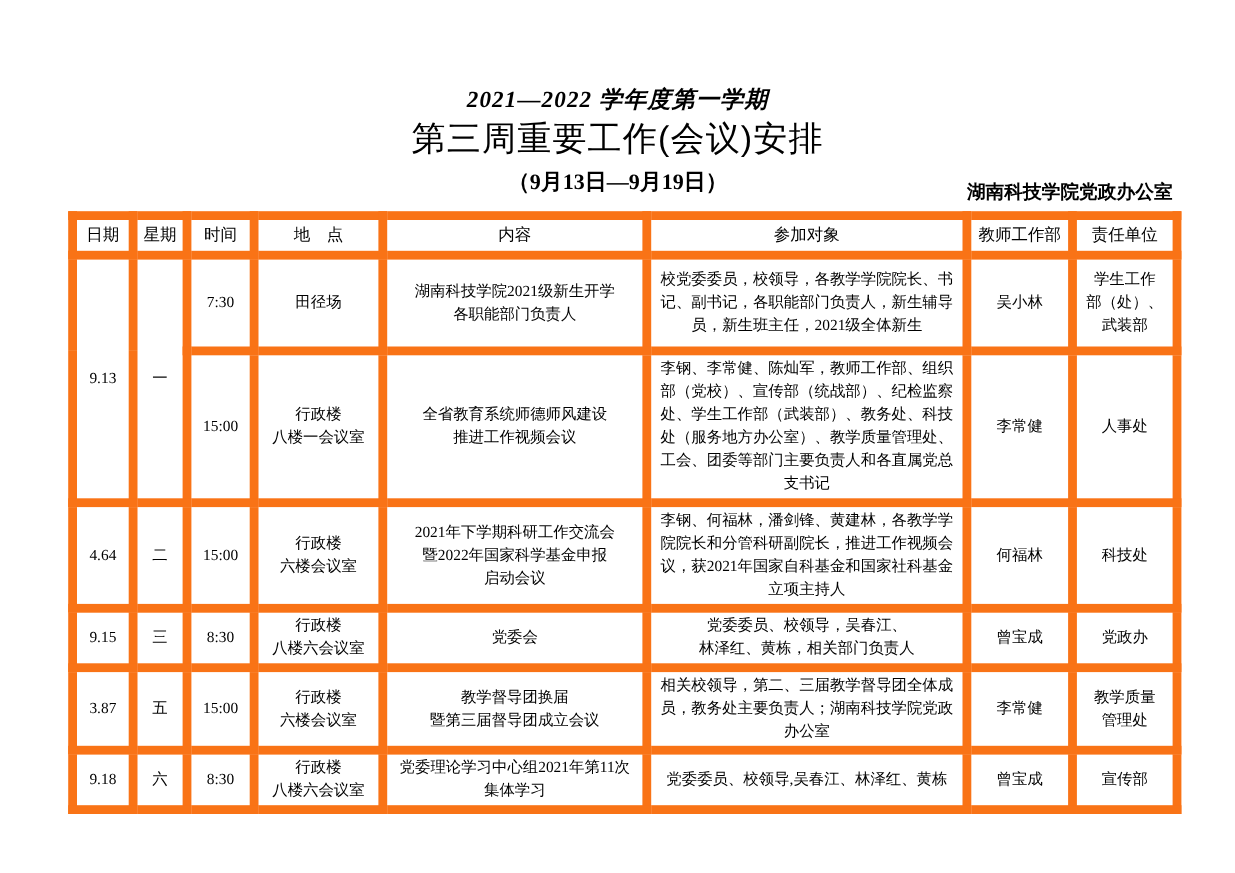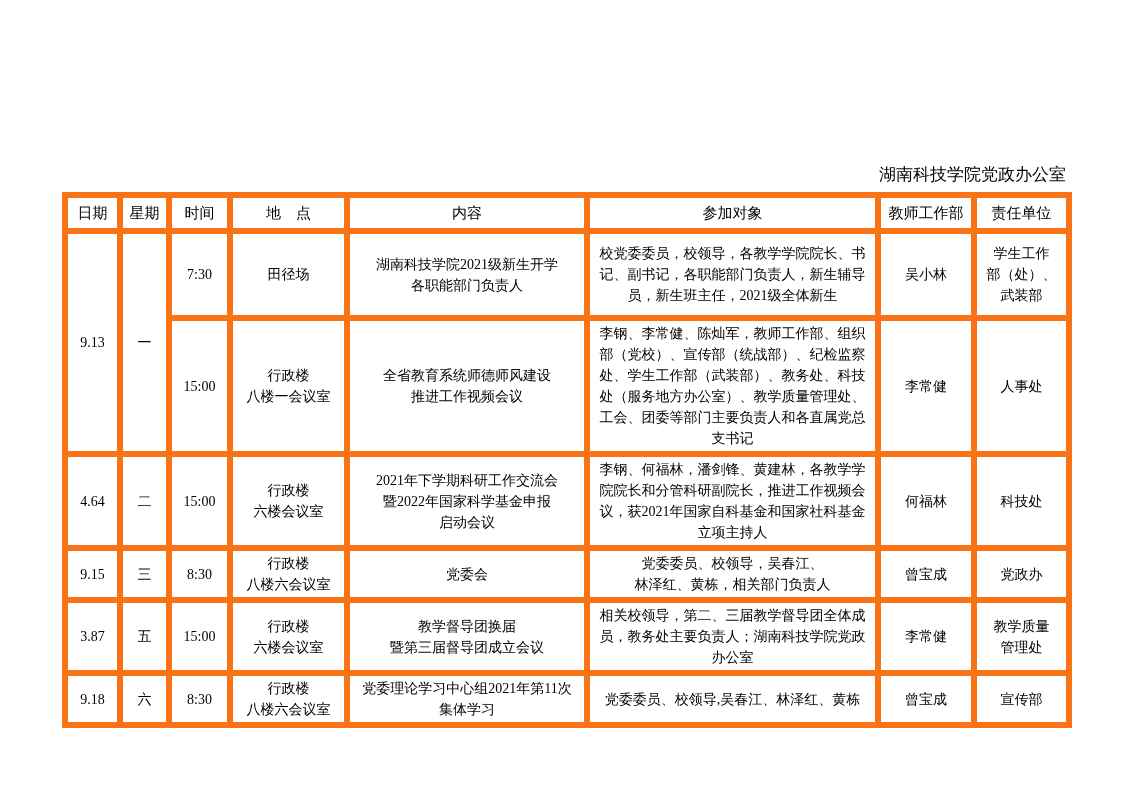--- a/index.html
+++ b/index.html
@@ -18,45 +18,50 @@
   }
   .t-main {
     font-size: 31px; font-weight: normal; margin-top: 1px;
     letter-spacing: 1px;
     font-family: "Liberation Sans", "DejaVu Sans", sans-serif;
   }
   .t-range { font-size: 20px; font-weight: bold; margin-top: 5px; }
 
   .office {
     position: absolute; top: 163px; left: 62px; width: 1004px;
-    text-align: right; font-weight: normal; font-size: 17px;
+    text-align: right; font-weight: bold; font-size: 17px;
   }
 
   table.sched {
     position: absolute; top: 192px; left: 62px;
     width: 1004px; table-layout: fixed;
     border-collapse: collapse;
   }
   .sched th, .sched td {
-    border: 6px solid #f97316;
+    border: 8px solid #f97316;
     text-align: center; vertical-align: middle;
     font-size: 14px; font-weight: normal;
     padding: 2px 5px; line-height: 1.5;
     overflow: hidden;
   }
   .sched th { font-size: 15px; padding: 2px 2px; }
   .pre { white-space: pre-line; }
   .just { text-align: justify; text-align-last: center; }
   .ctr { text-align: center; }
 </style>
 </head>
 <body>
 
 <div class="page">
 
+  <div class="titles">
+    <div class="t-semester">2021—2022 学年度第一学期</div>
+    <div class="t-main">第三周重要工作(会议)安排</div>
+    <div class="t-range">（9月13日—9月19日）</div>
+  </div>
 
   <div class="office">湖南科技学院党政办公室</div>
 
   <table class="sched">
     <colgroup>
       <col style="width:55px">
         <col style="width:49px">
         <col style="width:61px">
         <col style="width:117px">
       <col style="width:240px">

